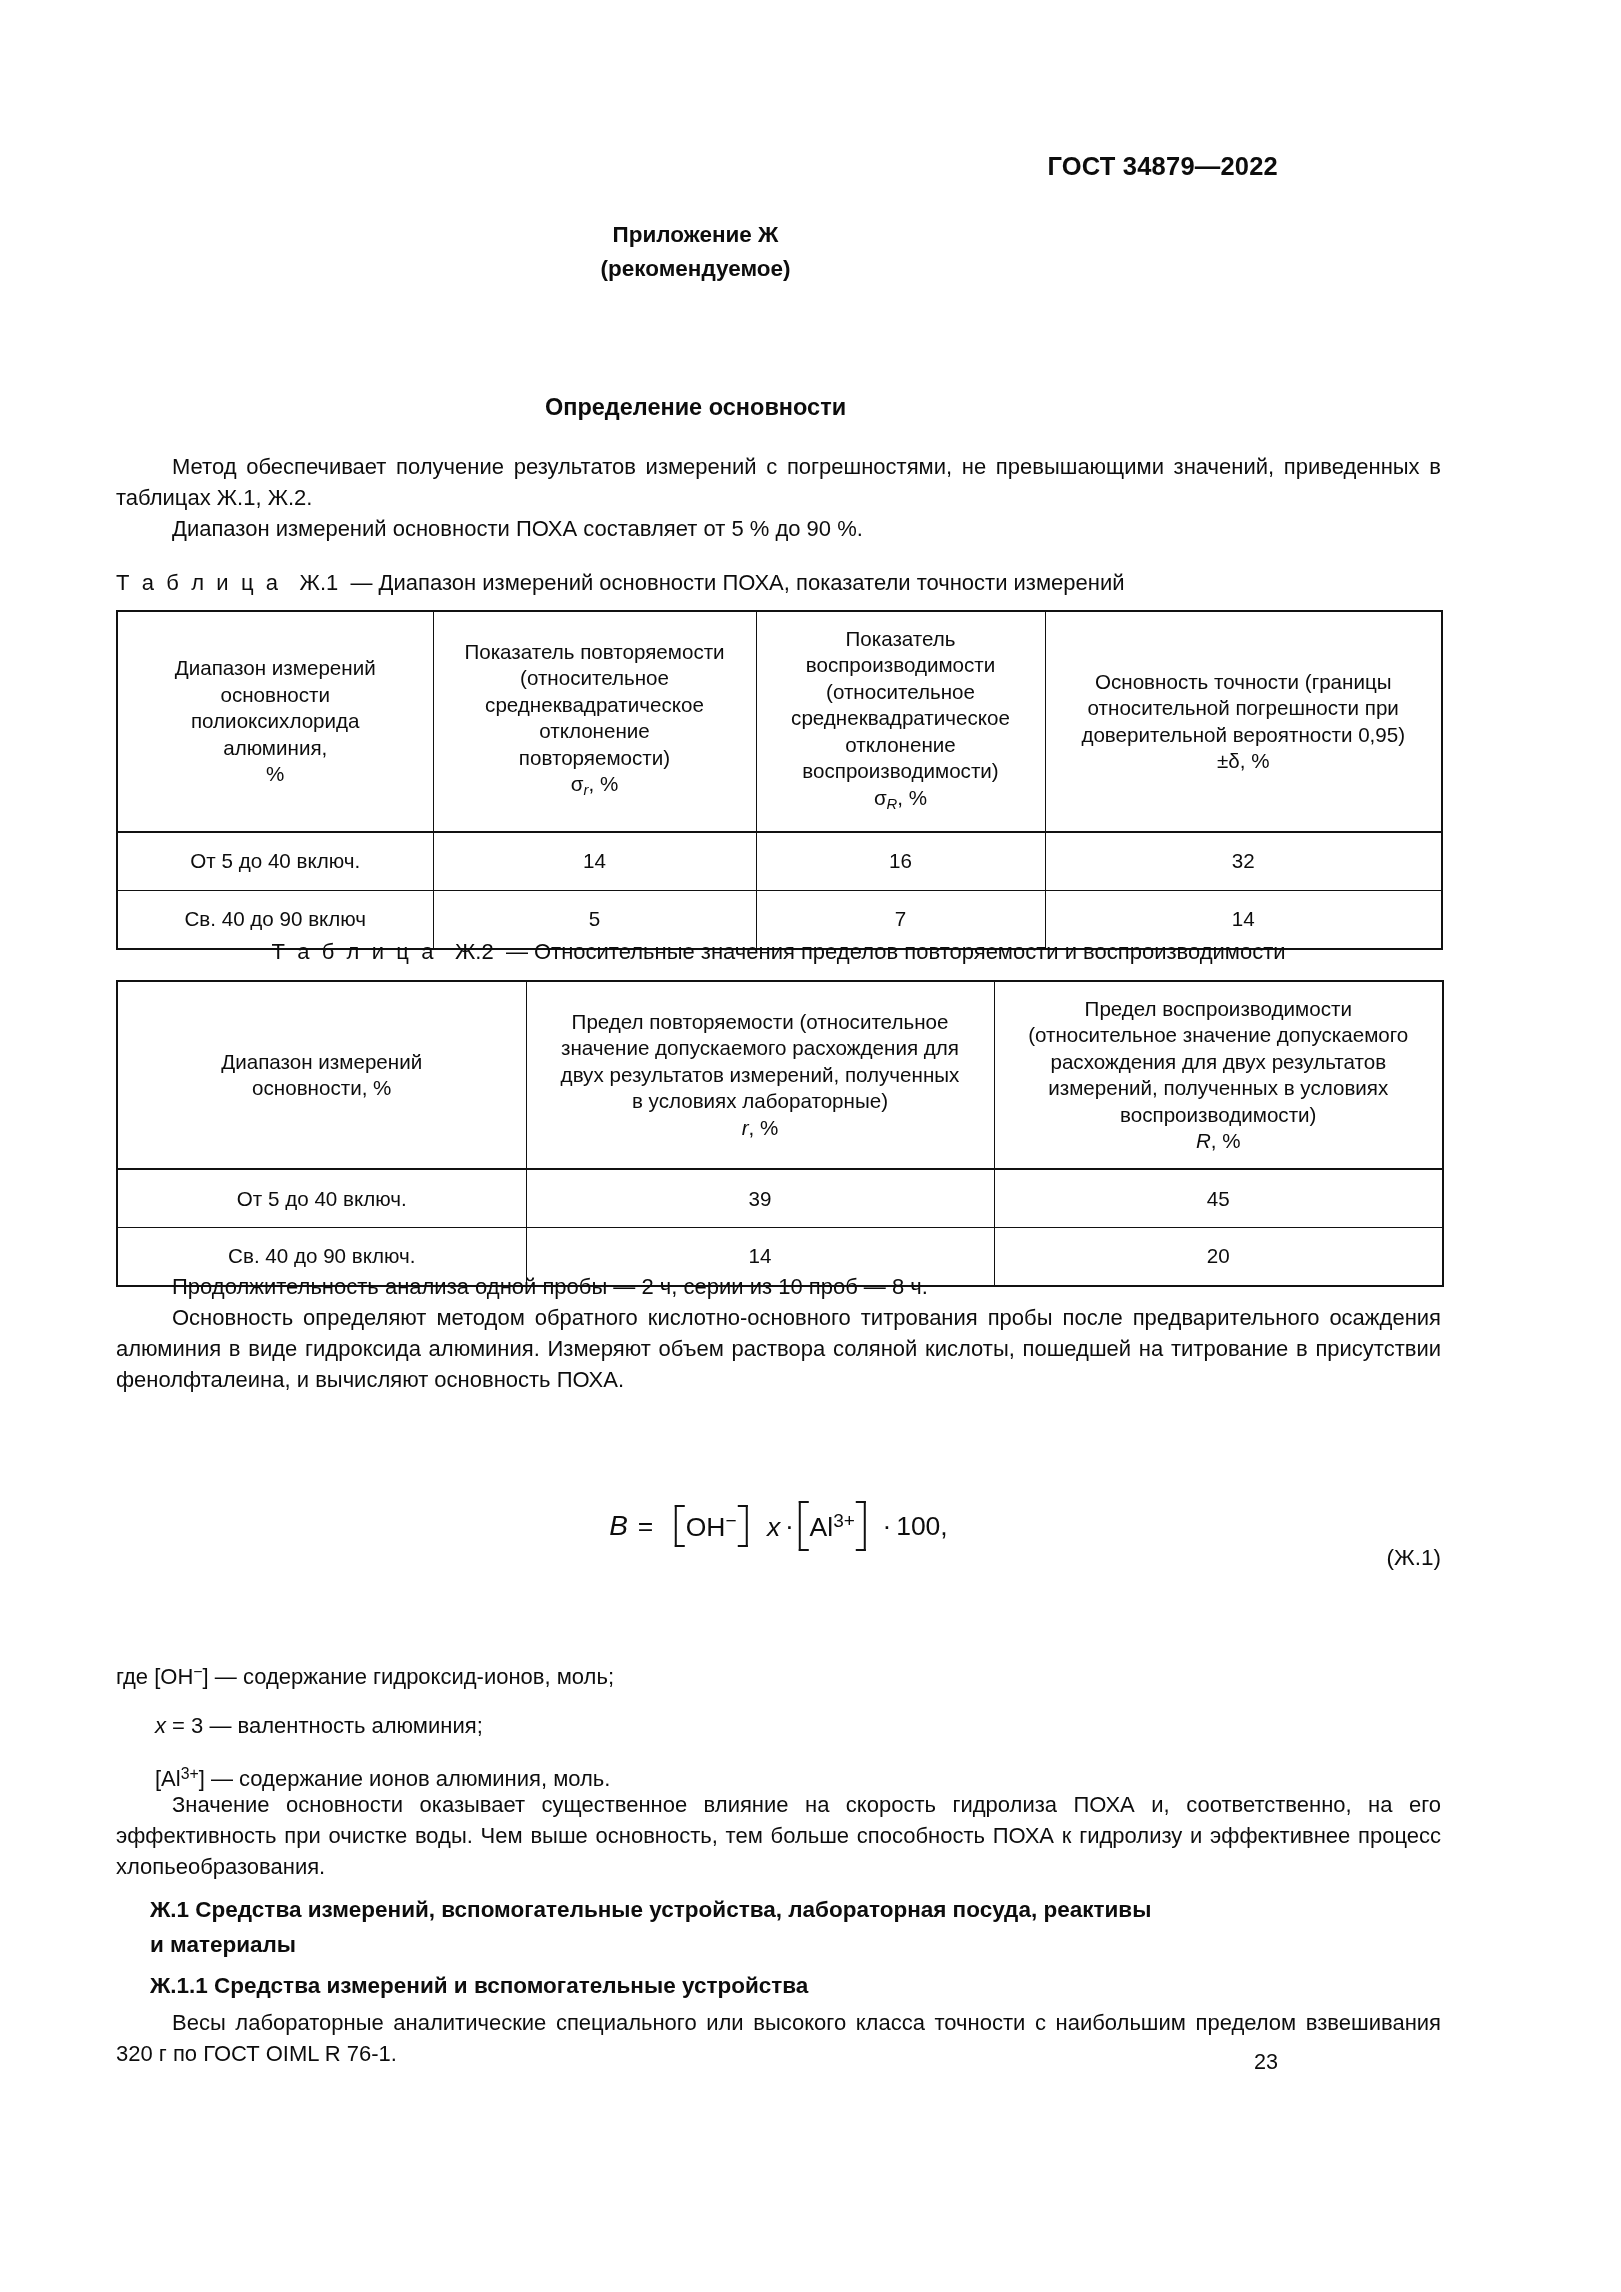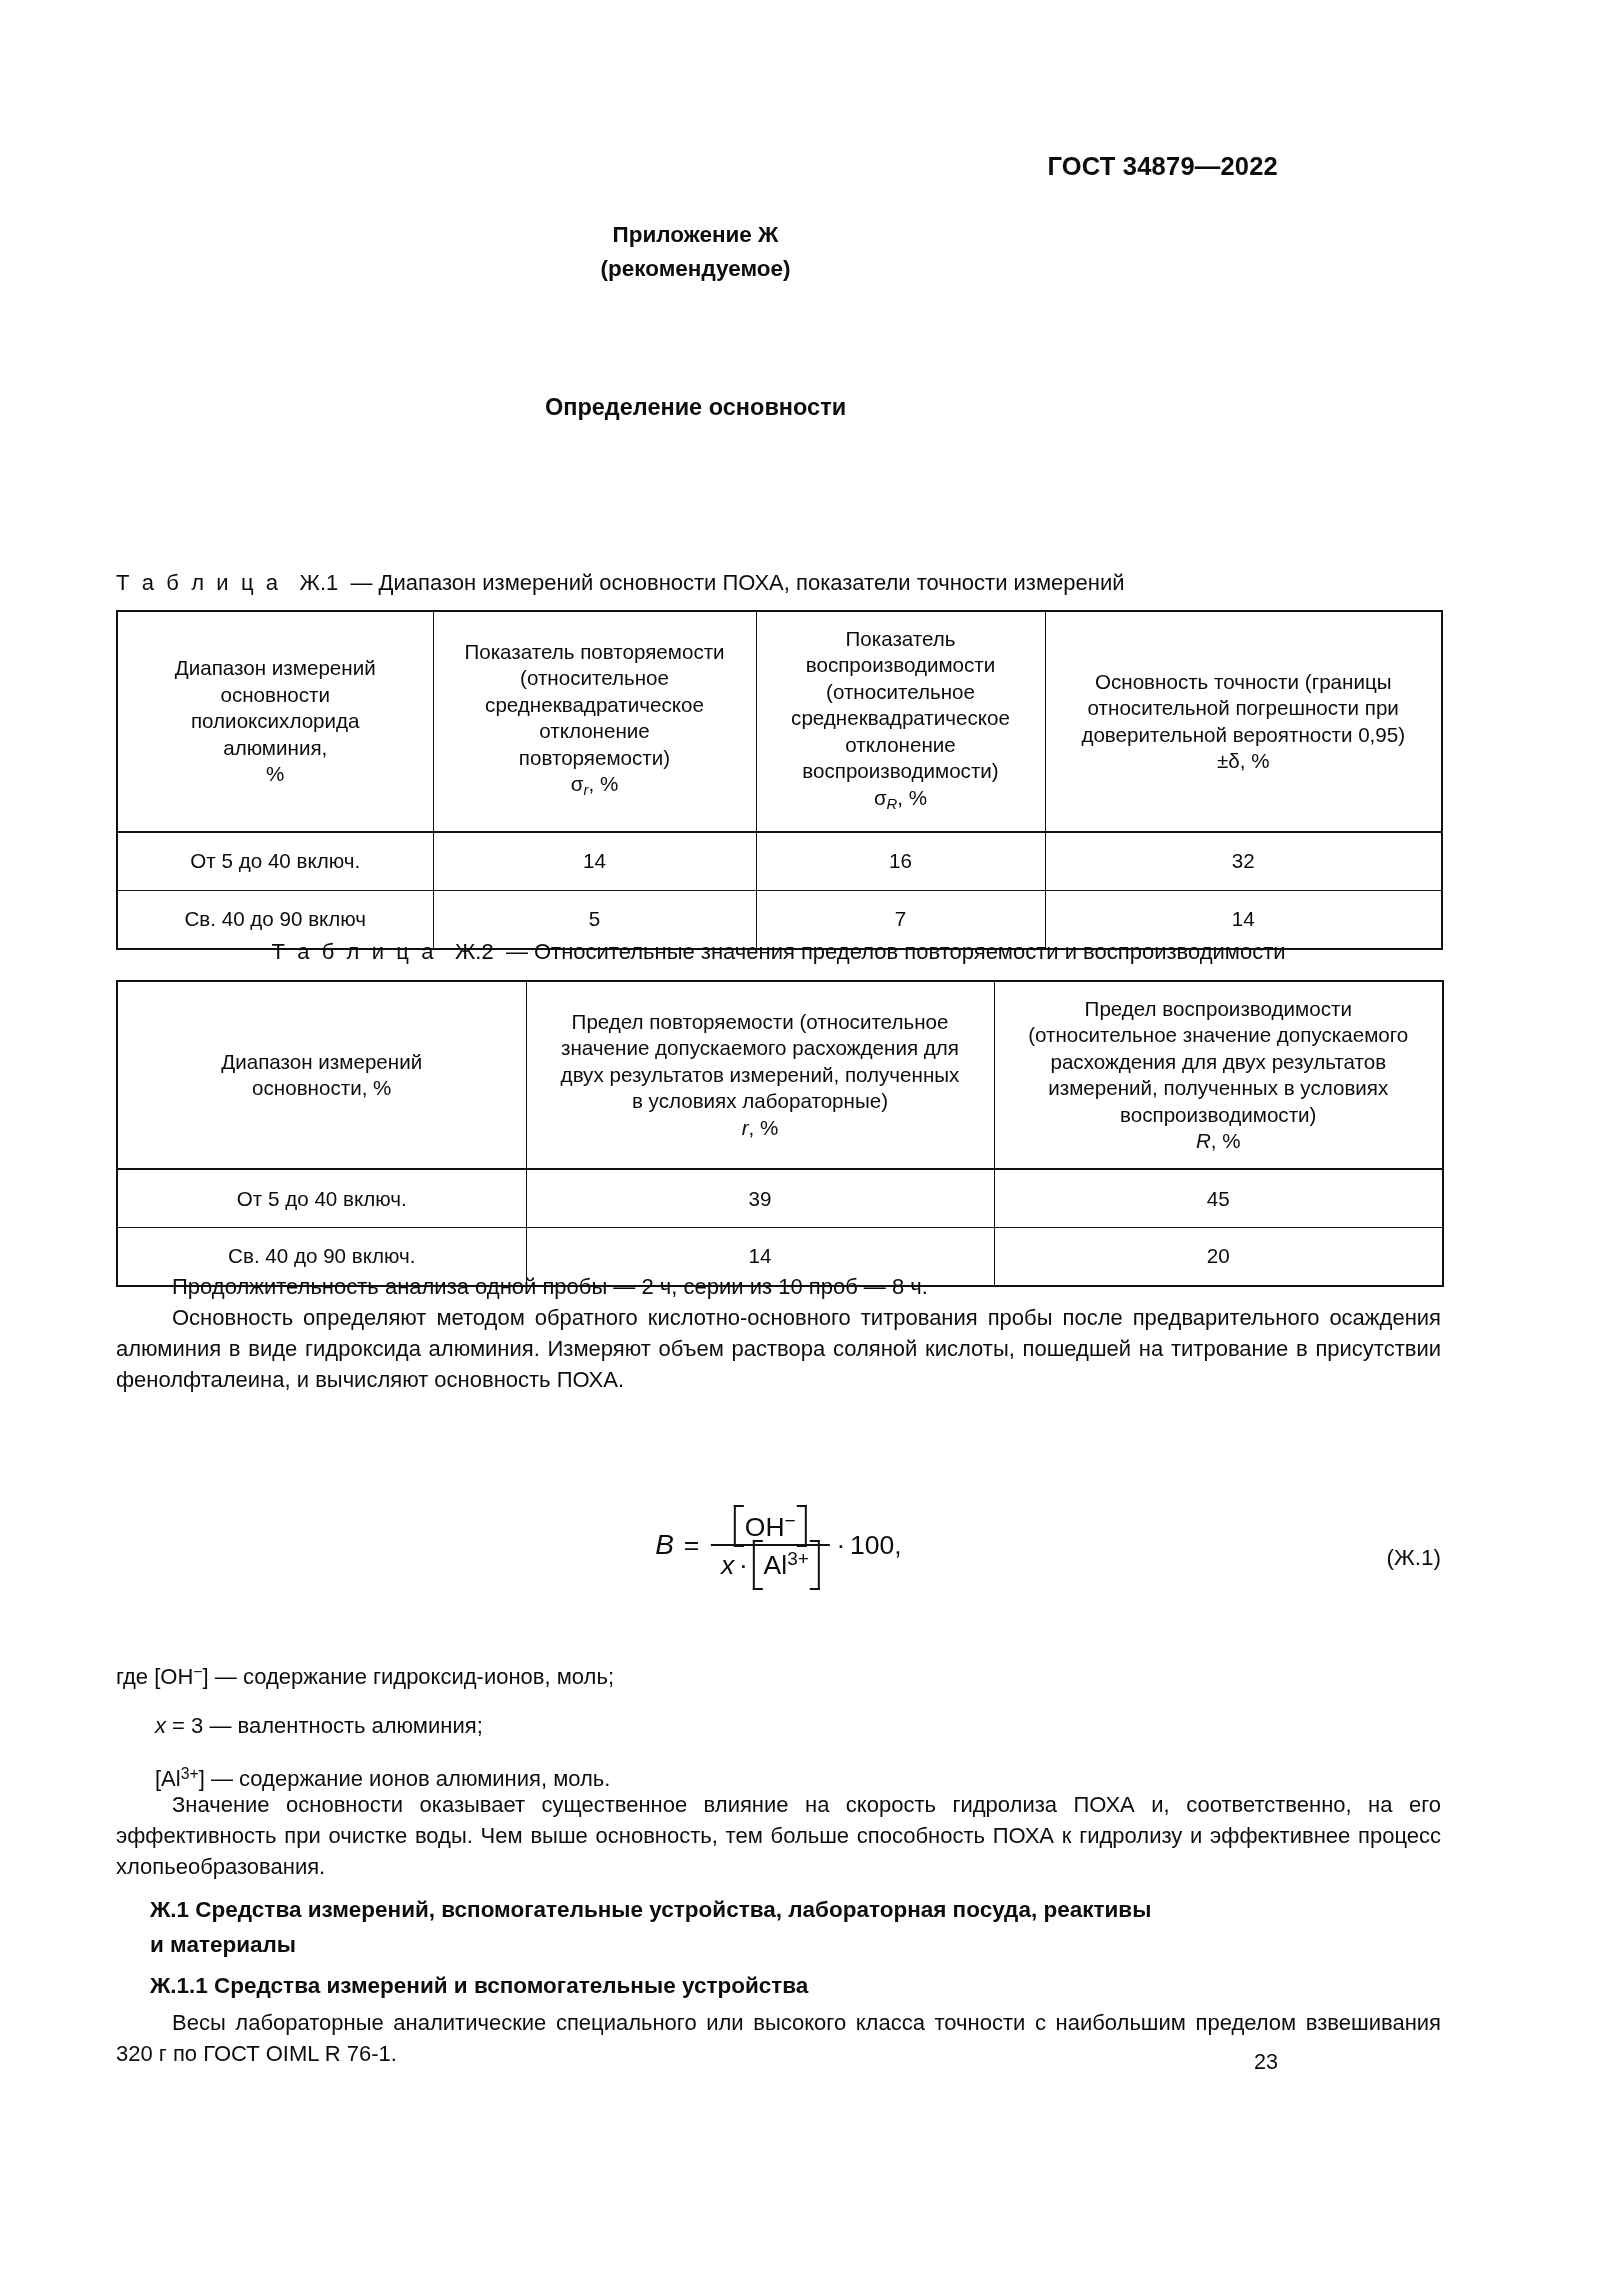--- a/index.html
+++ b/index.html
@@ -114,21 +114,21 @@
     top:7.8px;
     display:flex;
     align-items:center;
     font-size:26.5px;
     white-space:nowrap;
   }
   .fml-var { font-style:italic; font-size:28px; }
   .eq { margin:0 9.8px; }
   .frac {
     display:inline-flex;
-    flex-direction:column;
+    flex-direction:row;
     align-items:center;
     vertical-align:middle;
     margin:0 2px;
   }
   .frac .num, .frac .den {
     padding:2px 9.8px;
     font-size:26.5px;
     white-space:nowrap;
   }
   .frac .bar {
@@ -180,20 +180,24 @@
 
   <div class="doc-header">ГОСТ 34879—2022</div>
 
   <div class="annex-block">
     <div class="annex-offset">Приложение Ж</div>
     <div class="annex-offset">(рекомендуемое)</div>
   </div>
 
   <div class="section-title">Определение основности</div>
 
+  <div class="content blk-intro">
+    <p class="para">Метод обеспечивает получение результатов измерений с погрешностями, не превышающими значений, приведенных в таблицах Ж.1, Ж.2.</p>
+    <p class="para">Диапазон измерений основности ПОХА составляет от 5 % до 90 %.</p>
+  </div>
 
   <div class="content blk-tab1cap">
     <p class="noind tbl-caption">
       <span class="sp-letters">Т а б л и ц а</span>
       <span>&nbsp;&nbsp;</span><span>Ж.1</span>
       <span>&nbsp;</span><span>— Диапазон измерений основности ПОХА, показатели точности измерений</span>
     </p>
   </div>
 
   <table class="gost" id="table-zh1">

